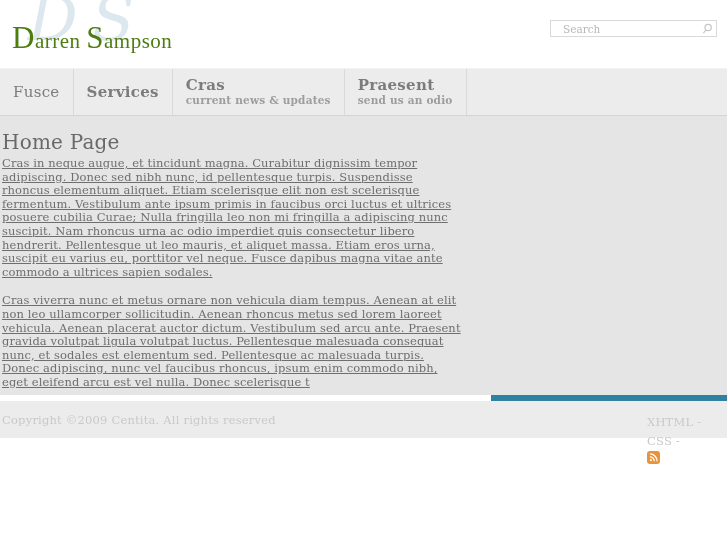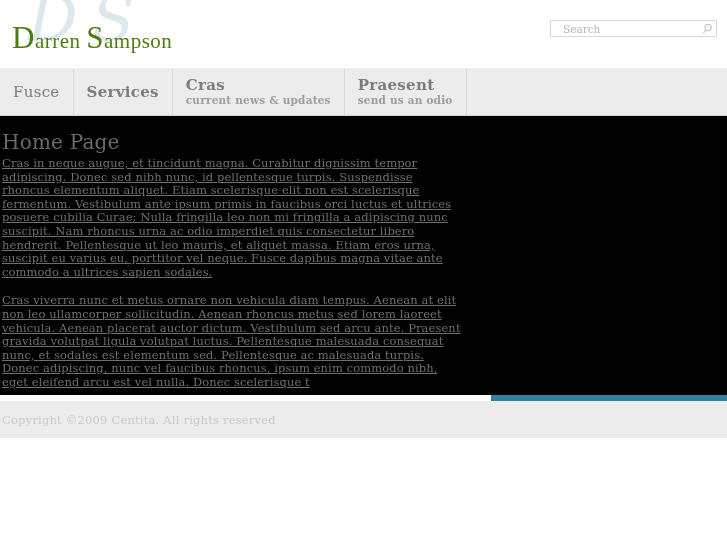--- a/index.html
+++ b/index.html
@@ -58,21 +58,21 @@
   .nav-item {
     display: flex; flex-direction: column; justify-content: center;
     border-right: 1px solid #d9d9d9;
     padding: 0 13px 0 0; cursor: pointer;
   }
   .nav-item + .nav-item { padding-left: 13px; font-weight: bold; }
   .nav-item .nav-label { font-size: 15px; color: #7c7c7c; line-height: 17px; letter-spacing: 0.3px; }
   .nav-item .nav-sublabel { font-size: 10.5px; color: #9d9d9d; line-height: 13px; letter-spacing: 0.2px; }
 
   
-  .main { height: 279px; padding: 14px 0 0 2px; background: #000000; }
+  .main { height: 279px; padding: 14px 0 0 2px; background: #e5e5e5; }
   .main h1 {
     margin: 0 0 3px 0; font-weight: normal;
     font-size: 20px; color: #696969; letter-spacing: 0.2px;
   }
   .main p {
     margin: 0 0 15px 0; width: 462px;
     font-size: 11.5px; line-height: 13.6px; color: #6f6f6f;
     letter-spacing: 0.1px;
     text-decoration: underline;
   }
@@ -142,13 +142,23 @@
 <div class="main">
   <h1>Home Page</h1>
   <p>Cras in neque augue, et tincidunt magna. Curabitur dignissim tempor adipiscing. Donec sed nibh nunc, id pellentesque turpis. Suspendisse rhoncus elementum aliquet. Etiam scelerisque elit non est scelerisque fermentum. Vestibulum ante ipsum primis in faucibus orci luctus et ultrices posuere cubilia Curae; Nulla fringilla leo non mi fringilla a adipiscing nunc suscipit. Nam rhoncus urna ac odio imperdiet quis consectetur libero hendrerit. Pellentesque ut leo mauris, et aliquet massa. Etiam eros urna, suscipit eu varius eu, porttitor vel neque. Fusce dapibus magna vitae ante commodo a ultrices sapien sodales.</p>
   <p>Cras viverra nunc et metus ornare non vehicula diam tempus. Aenean at elit non leo ullamcorper sollicitudin. Aenean rhoncus metus sed lorem laoreet vehicula. Aenean placerat auctor dictum. Vestibulum sed arcu ante. Praesent gravida volutpat ligula volutpat luctus. Pellentesque malesuada consequat nunc, et sodales est elementum sed. Pellentesque ac malesuada turpis. Donec adipiscing, nunc vel faucibus rhoncus, ipsum enim commodo nibh, eget eleifend arcu est vel nulla. Donec scelerisque t</p>
 </div>
 
 <div class="accent-bar"></div>
 
 <div class="footer">
   <span class="copyright">Copyright ©2009 Centita. All rights reserved</span>
+  <div class="footer-right">
+    <span class="standards">XHTML - CSS -</span>
+    <span class="rss-link">
+      <svg width="9" height="9" viewBox="0 0 16 16">
+        <circle cx="3.4" cy="12.6" r="2" fill="#ffffff"></circle>
+        <path d="M1.5 6.8 a7.7 7.7 0 0 1 7.7 7.7" stroke="#ffffff" stroke-width="2.4" fill="none"></path>
+        <path d="M1.5 1.6 a12.9 12.9 0 0 1 12.9 12.9" stroke="#ffffff" stroke-width="2.4" fill="none"></path>
+      </svg>
+    </span>
+  </div>
 </div>
 
 </body></html>

